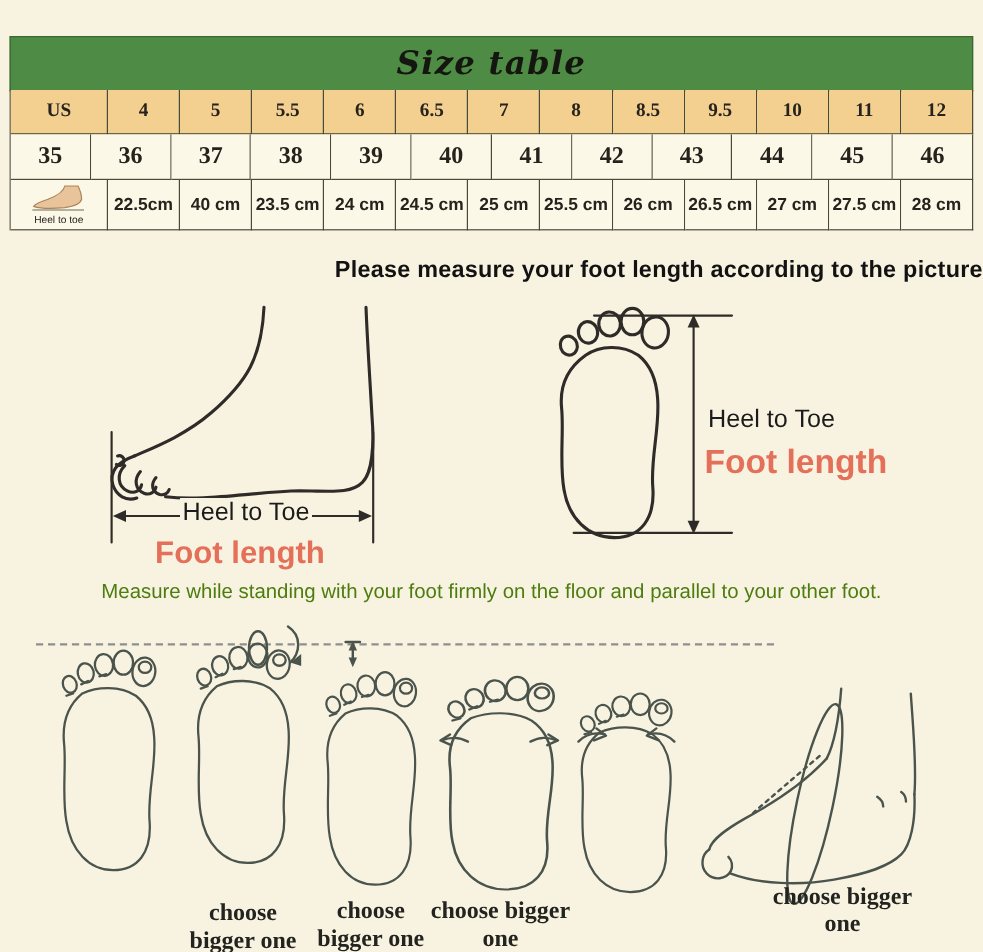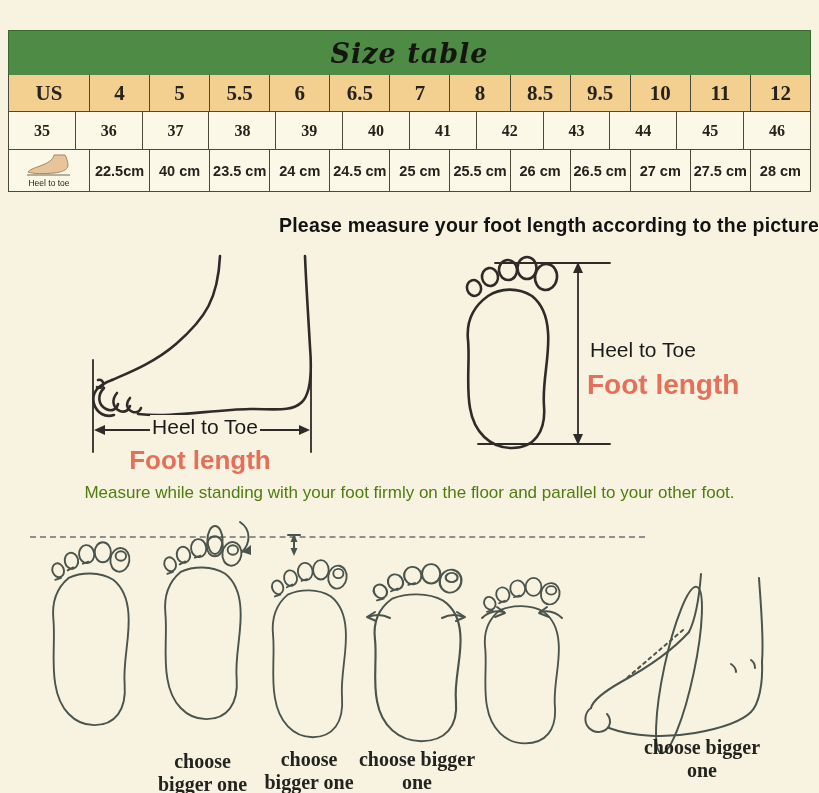--- a/index.html
+++ b/index.html
@@ -10,22 +10,22 @@
   .size-header{position:absolute;left:8px;top:10px;right:8px;height:44px;
     background:#4e8b44;border:1px solid #39672f;display:flex;align-items:center;justify-content:center;}
   .size-title{font-family:"DejaVu Serif",cursive,serif;font-style:italic;font-weight:bold;
     font-size:27px;color:#15160f;letter-spacing:1px;}
   .size-table{position:absolute;left:8px;top:55px;right:8px;border-left:1px solid #4a4a38;}
   .t-row{display:flex;}
   .t-cell{box-sizing:border-box;border-right:1px solid #4a4a38;border-bottom:1px solid #4a4a38;
     display:flex;align-items:center;justify-content:center;text-align:center;color:#26231d;}
   .label-cell{flex:0 0 81px;flex-direction:column;}
   .t-cell.val{flex:1 1 0;}
-  .row0 .t-cell{height:37px;background:#f3cf90;font-family:"Liberation Serif",serif;font-weight:bold;font-size:21px;}
-  .row1 .t-cell{height:38px;background:#fcf8e8;font-family:"Liberation Serif",serif;font-weight:bold;font-size:16px;}
+  .row0 .t-cell{height:37px;background:#f3cf90;font-family:"Liberation Serif",serif;font-weight:bold;font-size:16px;}
+  .row1 .t-cell{height:38px;background:#fcf8e8;font-family:"Liberation Serif",serif;font-weight:bold;font-size:20px;}
   .row2 .t-cell{height:42px;background:#fcf8e8;font-weight:bold;font-size:14.5px;}
   .row1 .label-cell{font-size:15px;}
   .heel-caption{font-size:8.5px;font-weight:normal;color:#26231d;margin-top:1px;}
 
   
   .measure-heading{position:absolute;left:0;top:194px;width:100%;text-align:right;
     font-size:19.5px;font-weight:800;color:#121212;letter-spacing:.2px;}
   .standing-note{position:absolute;left:0;top:463px;width:100%;text-align:center;
     font-size:17px;color:#4d7c0f;}
 

